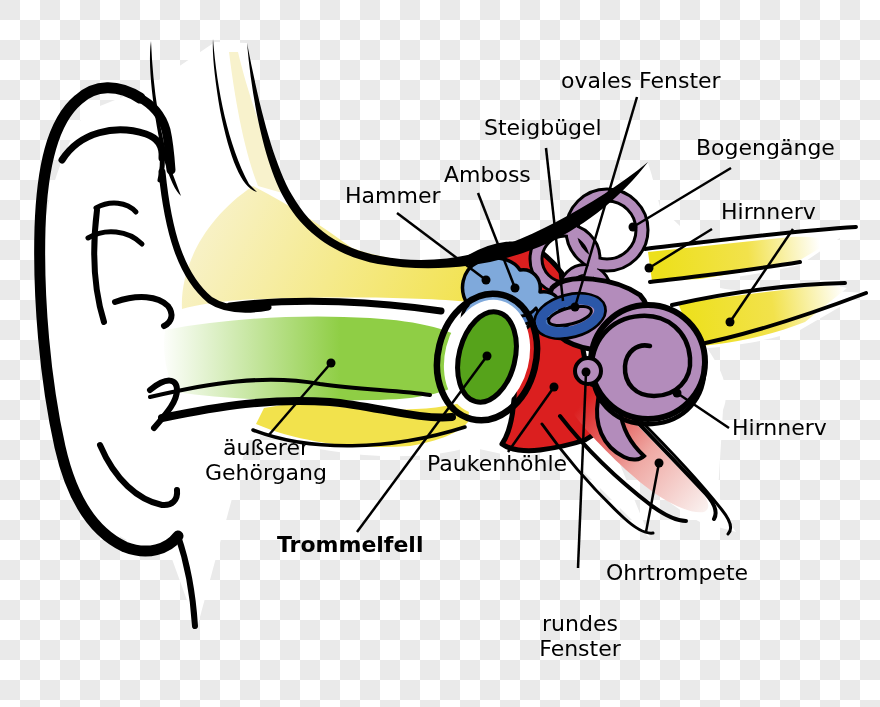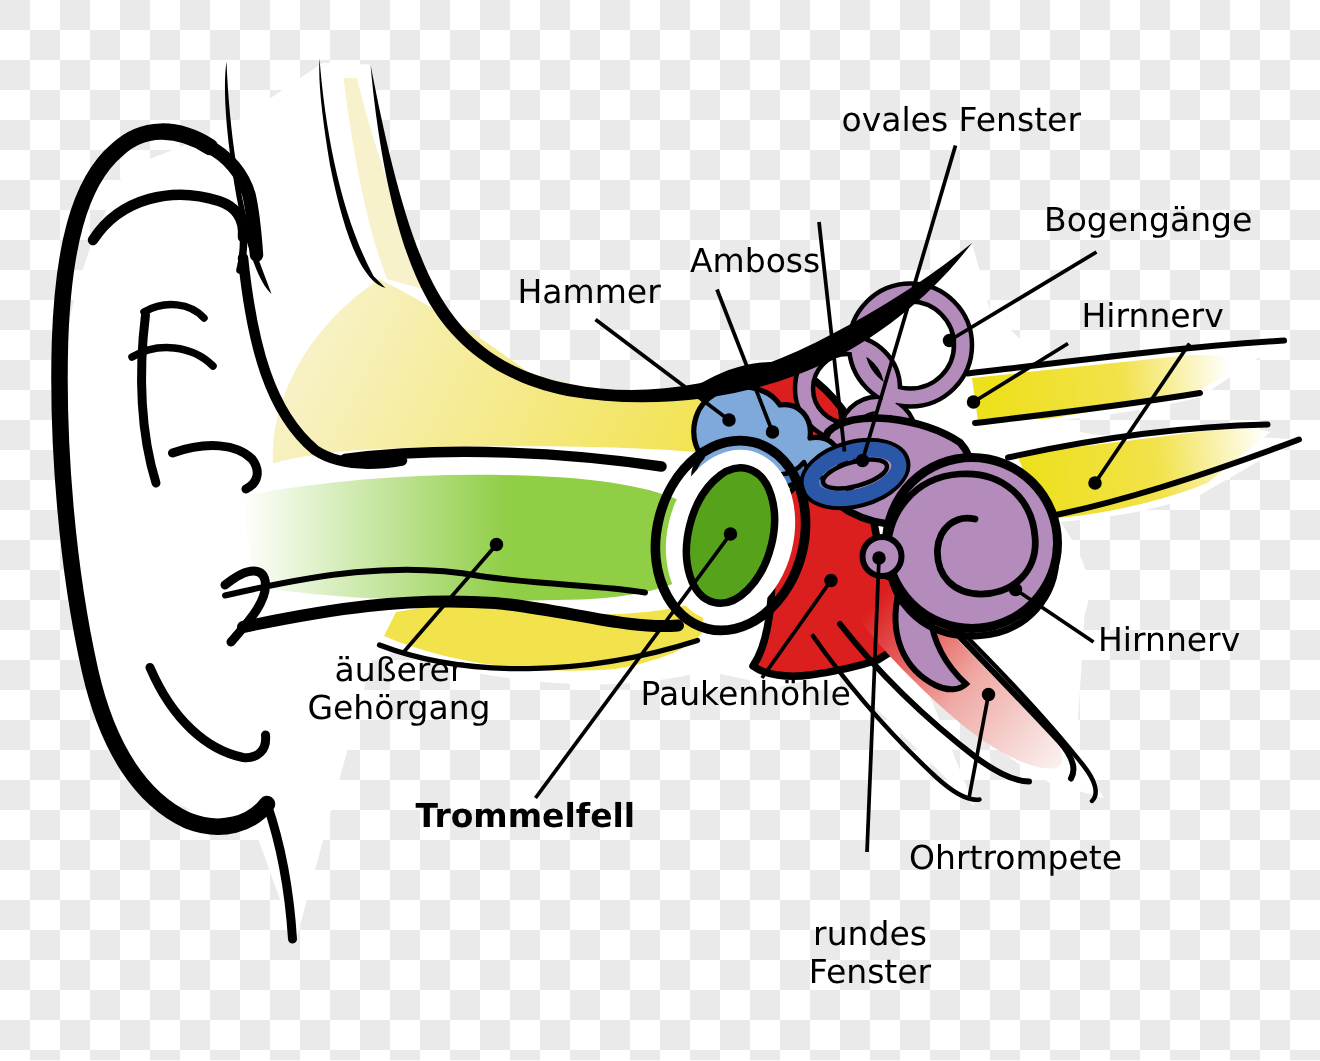--- a/index.html
+++ b/index.html
@@ -213,21 +213,22 @@
           <circle cx="487" cy="356" r="4.5" stroke="none"></circle>
         </g>
     <g>
           <line x1="268" y1="436" x2="331" y2="363"></line>
           <circle cx="331" cy="363" r="4.5" stroke="none"></circle>
         </g>
   </g>
 </svg>
 
 <div class="lbl" style="left:345px;top:184px;">Hammer</div>
-<div class="lbl" style="left:460px;top:163px;">Amboss</div>
+<div class="lbl" style="left:444px;top:163px;">Amboss</div>
+<div class="lbl" style="left:484px;top:116px;">Steigbügel</div>
 <div class="lbl" style="left:561px;top:69px;">ovales Fenster</div>
 <div class="lbl" style="left:696px;top:136px;">Bogengänge</div>
 <div class="lbl" style="left:721px;top:200px;">Hirnnerv</div>
 <div class="lbl" style="left:732px;top:416px;">Hirnnerv</div>
 <div class="lbl center" style="left:181px;top:436px;width:170px;">äußerer
 Gehörgang</div>
 <div class="lbl" style="left:427px;top:452px;">Paukenhöhle</div>
 <div class="lbl" style="left:277px;top:533px;font-weight:bold;">Trommelfell</div>
 <div class="lbl" style="left:606px;top:533px;margin-top:28px;">Ohrtrompete</div>
 <div class="lbl center" style="left:510px;top:568px;width:140px;margin-top:44px;">rundes

